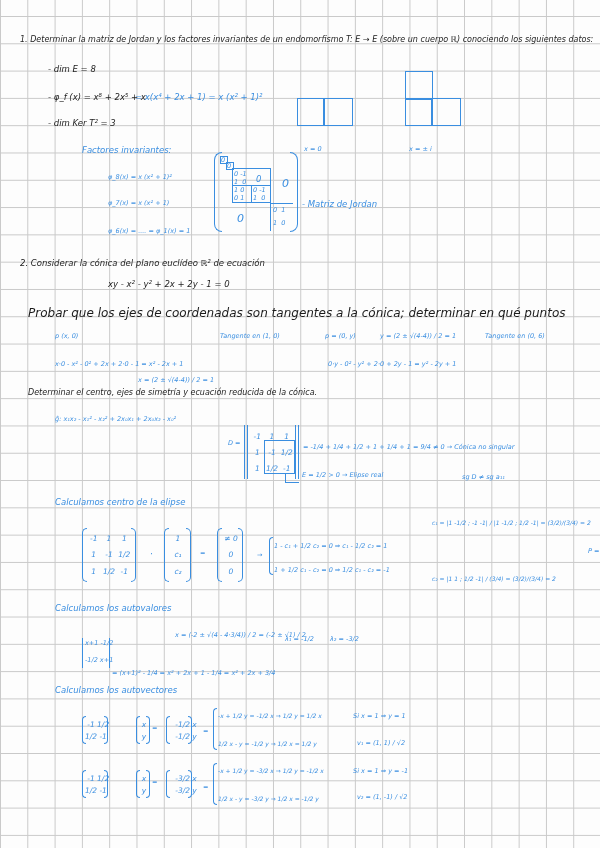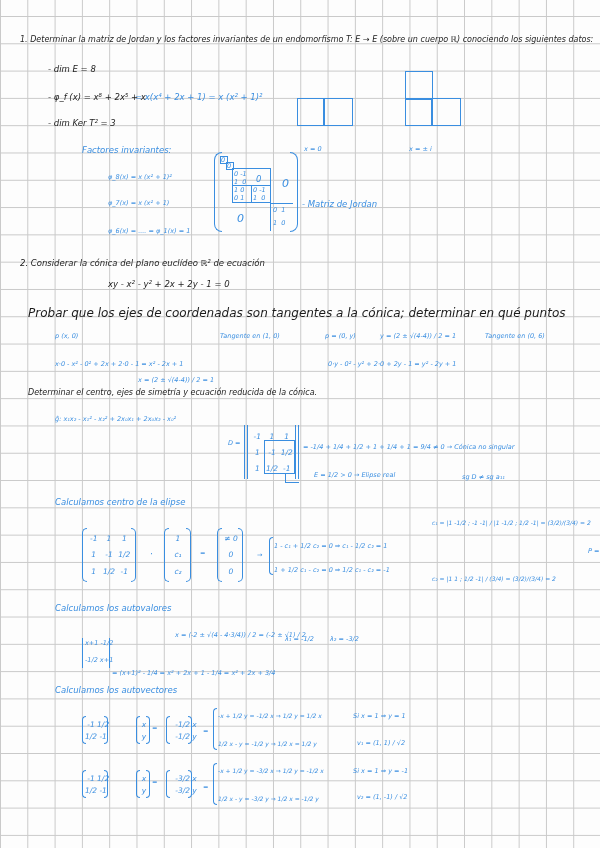--- a/index.html
+++ b/index.html
@@ -107,21 +107,21 @@
       <span>1/2</span>
     <span>1</span>
       <span>1/2</span>
       <span>-1</span>
   </div>
   <div class="cell" style="left:264px;top:440px;width:31px;height:34px;"></div>
   <div class="line" style="left:285px;top:474px;width:1px;height:8px;"></div>
   <div class="line" style="left:285px;top:482px;width:14px;height:1px;"></div>
 </div>
 <div class="t b s" style="left:303px;top:444px;">= -1/4 + 1/4 + 1/2 + 1 + 1/4 + 1 = 9/4 ≠ 0 → Cónica no singular</div>
-<div class="t b s" style="left:302px;top:472px;padding-left:12px;">E = 1/2 &gt; 0 → Elipse real</div>
+<div class="t b s" style="left:302px;top:472px;">E = 1/2 &gt; 0 → Elipse real</div>
 <div class="t b s" style="left:462px;top:474px;">sg D ≠ sg a₁₁</div>
 
 <div class="t b" style="left:55px;top:498px;">Calculamos centro de la elipse</div>
 
 <div>
   <div class="brk pl" style="left:82px;top:528px;width:5px;height:54px;"></div>
   <div class="brk pr" style="left:131px;top:528px;width:5px;height:54px;"></div>
   <div class="mx" style="left:86px;top:530px;width:46px;height:50px;grid-template-columns:repeat(3,1fr);grid-template-rows:repeat(3,1fr);">
     <span>-1</span>
       <span>1</span>

